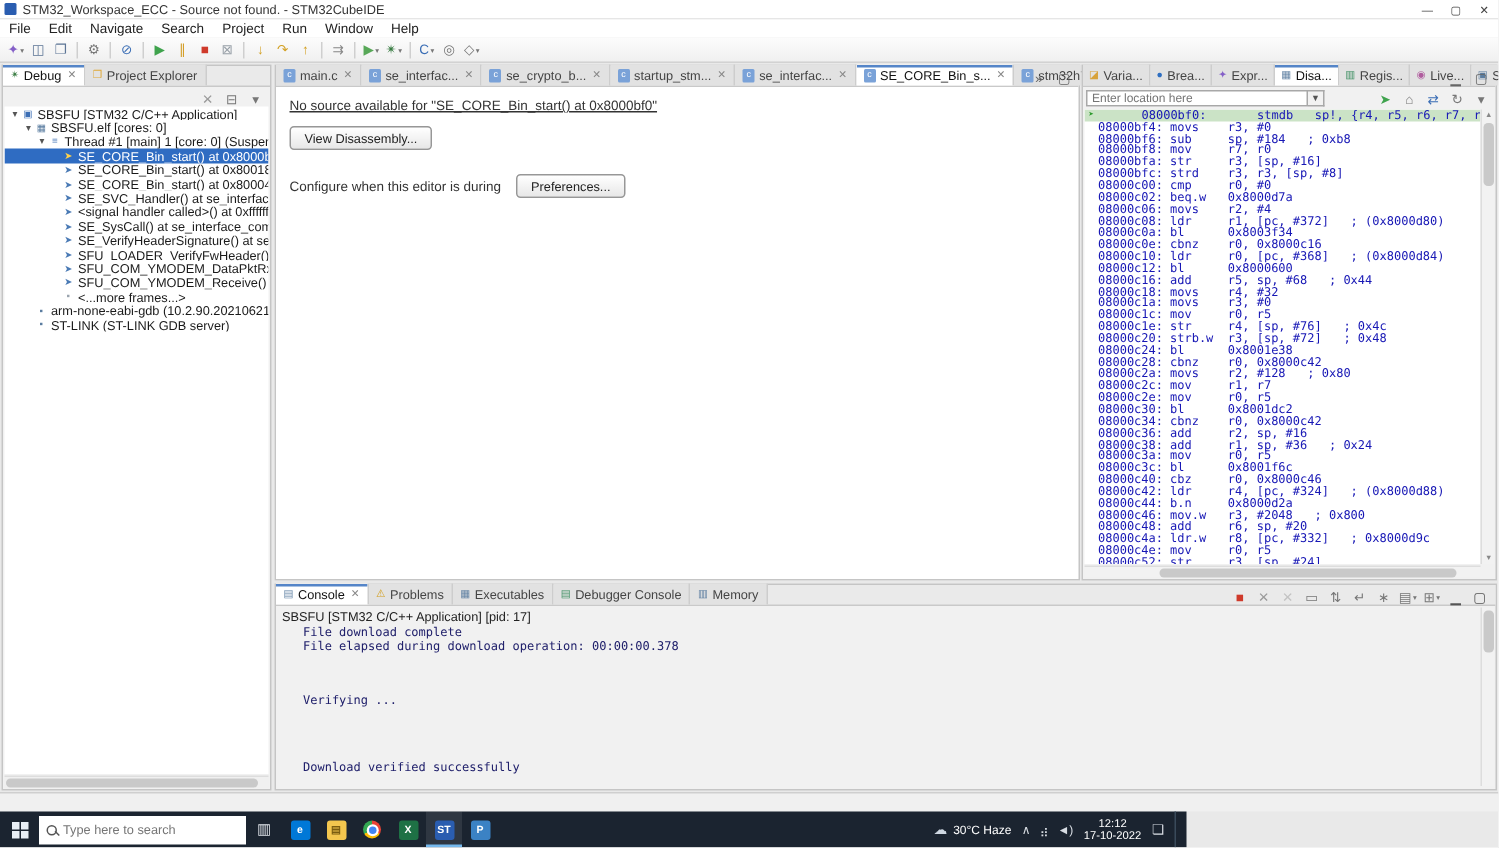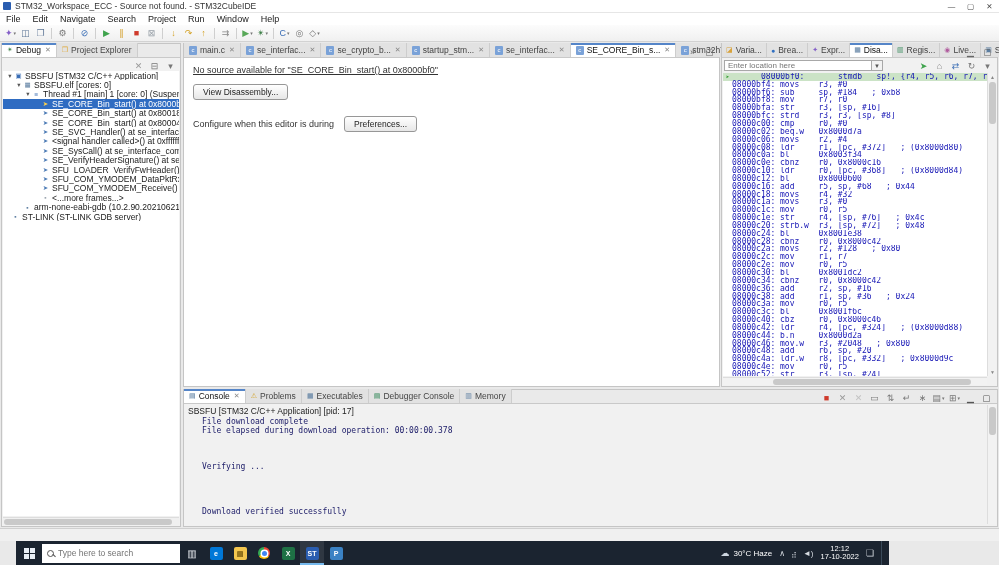--- a/index.html
+++ b/index.html
@@ -86,21 +86,21 @@
 
   
   .statusbar { position:absolute; left:0; top:528px; width:999px; height:13px; background:#f0f0f0; border-top:1px solid #cfcfcf; }
 
   
   .watermark { position:absolute; left:836px; top:491px; color:#a9a9a9; opacity:.85; pointer-events:none; }
   .watermark .w1 { font-size:13px; }
   .watermark .w2 { font-size:8px; margin-top:2px; color:#b5b5b5; }
 
   
-  .taskbar { position:absolute; left:16px; top:541px; width:873px; height:24px; background:#1b2430; display:flex; align-items:center; }
+  .taskbar { position:absolute; left:0; top:541px; width:791px; height:24px; background:#1b2430; display:flex; align-items:center; }
   .start-btn { width:26px; height:24px; display:flex; align-items:center; justify-content:center; }
   .winlogo { display:grid; grid-template-columns:5px 5px; grid-gap:1px; }
   .winlogo span { width:5px; height:5px; background:#e8eef5; }
   .tsearch { width:138px; height:19px; background:#fff; display:flex; align-items:center; padding:0 5px; gap:4px; }
   .lens { width:7px; height:7px; border:1.3px solid #555; border-radius:50%; position:relative; flex:none; }
   .lens::after { content:''; position:absolute; width:4px; height:1.3px; background:#555; transform:rotate(45deg); right:-3px; bottom:-1px; }
   .tsearch input { border:none; outline:none; width:110px; font-size:8.5px; color:#444; font-family:"Liberation Sans",sans-serif; }
   .tbar-app { width:24px; height:24px; display:flex; align-items:center; justify-content:center; position:relative; }
   .tbar-app.active { background:rgba(255,255,255,.09); box-shadow:inset 0 -2px 0 #76b9ed; }
   .tbar-glyph { font-size:10px; color:#dfe3e8; }
@@ -303,21 +303,21 @@
         <div class="trow" style="padding-left: 30px;">
           <span class="texp"></span>
           <span class="tico" style="color: rgb(154, 164, 174);">▪</span>
           <span class="tlabel">&lt;...more frames...&gt;</span>
         </div>
         <div class="trow" style="padding-left: 12px;">
           <span class="texp"></span>
           <span class="tico" style="color: rgb(91, 125, 160);">▪</span>
           <span class="tlabel">arm-none-eabi-gdb (10.2.90.20210621)</span>
         </div>
-        <div class="trow" style="">
+        <div class="trow" style="padding-left: 12px;">
           <span class="texp"></span>
           <span class="tico" style="color: rgb(91, 125, 160);">▪</span>
           <span class="tlabel">ST-LINK (ST-LINK GDB server)</span>
         </div>
       </div>
     <div class="hscroll" id="debug-hscroll">
         <div class="hthumb"></div>
       </div>
   </div>
 

